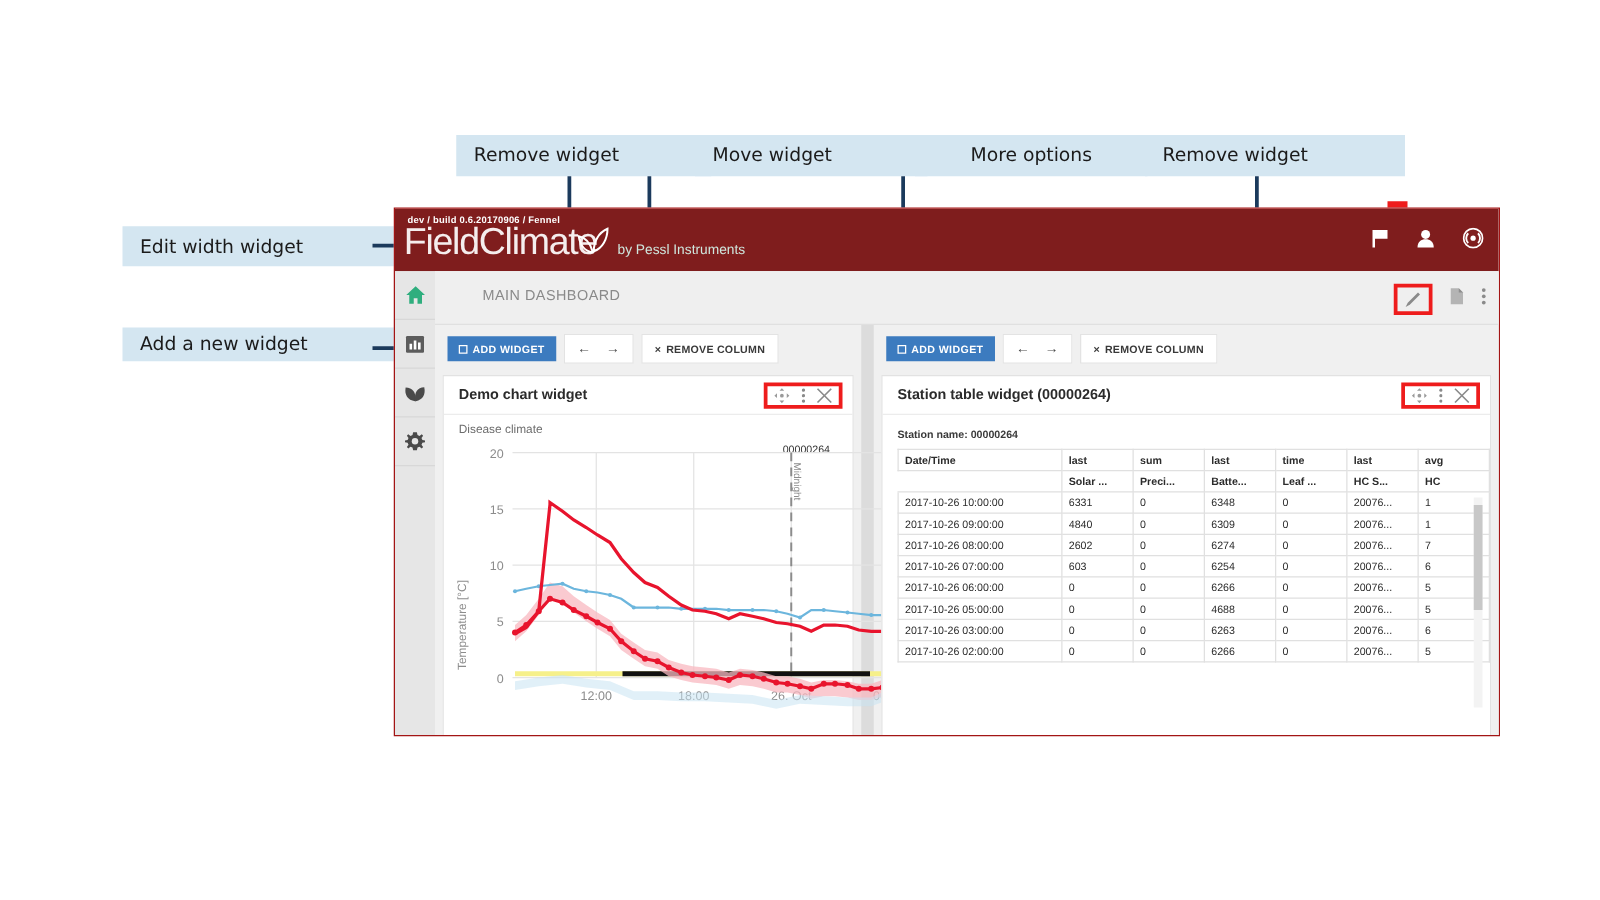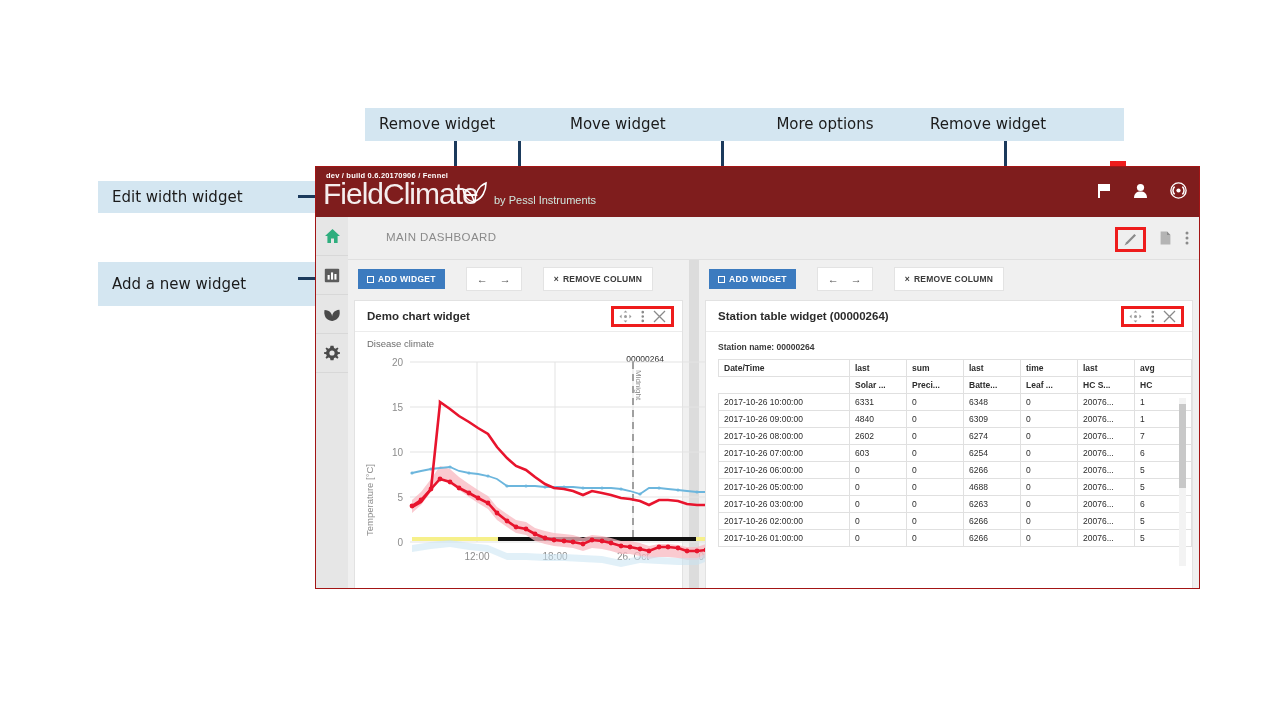--- a/index.html
+++ b/index.html
@@ -50,21 +50,21 @@
   .content{position:absolute;left:32px;top:50px;right:0;bottom:0;background:#f0f0f0;}
   .dashbar{position:relative;height:42px;background:#efefef;border-bottom:1px solid #e0e0e0;}
   .dashtitle{position:absolute;left:38px;top:14px;color:#8a8a8a;font-size:11.5px;letter-spacing:.4px;}
   .dashbar-icons{position:absolute;right:10px;top:10px;display:flex;gap:14px;align-items:center;}
   .pencilbox{border:3px solid #ee1c1c;padding:2px 5px;line-height:0;}
 
   
   .cols{position:absolute;left:0;top:43px;right:0;bottom:0;display:flex;}
   .col{flex:1 1 0;position:relative;padding:0 6px;}
   .colsep{width:10px;background:#dcdcdc;}
-  .coltools{display:flex;align-items:center;gap:21px;height:38px;padding-left:4px;}
+  .coltools{display:flex;align-items:center;gap:6px;height:38px;padding-left:4px;}
   .btn-add{background:#3c7bbf;color:#fff;font-size:8.5px;font-weight:bold;letter-spacing:.3px;
     padding:5px 9px;display:flex;align-items:center;gap:4px;border:none;cursor:pointer;}
   .btn-add .sq{width:7px;height:7px;border:1.5px solid #fff;box-sizing:border-box;}
   .btn-arrows{background:#fff;border:1px solid #e3e3e3;display:flex;align-items:center;
     gap:12px;padding:5px 10px;color:#4a4a4a;font-size:11px;cursor:pointer;}
   .btn-remcol{background:#fff;border:1px solid #e3e3e3;color:#3a3a3a;font-size:8.5px;
     font-weight:bold;letter-spacing:.2px;padding:6px 10px;display:flex;align-items:center;
     gap:4px;cursor:pointer;}
 
   
@@ -98,21 +98,21 @@
   .hthumb{position:absolute;left:46px;width:115px;height:7px;background:#c8c8c8;}
 </style>
 </head>
 <body>
 
 <div class="callout" style="left:98px;top:181px;width:200px;height:32px;">
   <span>Edit width widget</span>
 </div>
 <div class="leader leader-h" style="left:298px;top:195px;width:128px;"></div>
 
-<div class="callout" style="left:98px;top:262px;width:200px;height:44px;">
+<div class="callout" style="left:98px;top:262px;width:200px;height:27px;">
   <span>Add a new widget</span>
 </div>
 <div class="leader leader-h" style="left:298px;top:277px;width:72px;"></div>
 <div class="dot" style="left:364px;top:271px;"></div>
 
 <div class="callout" style="left:365px;top:108px;width:176px;height:33px;">
   <span>Remove widget</span>
 </div>
 <div class="leader leader-v" style="left:454px;top:141px;height:133px;"></div>
 <div class="dot" style="left:449px;top:270px;"></div>
@@ -542,29 +542,20 @@
                 </tr>
                 <tr>
                   <td class="c-date">2017-10-26 02:00:00</td>
                   <td class="c-num">0</td>
                   <td class="c-num">0</td>
                   <td class="c-num">6266</td>
                   <td class="c-num">0</td>
                   <td class="c-num">20076...</td>
                   <td class="c-num">5</td>
                 </tr>
-                <tr>
-                  <td class="c-date">2017-10-26 01:00:00</td>
-                  <td class="c-num">0</td>
-                  <td class="c-num">0</td>
-                  <td class="c-num">6266</td>
-                  <td class="c-num">0</td>
-                  <td class="c-num">20076...</td>
-                  <td class="c-num">5</td>
-                </tr>
               </tbody>
             </table>
 
             <div class="vscroll">
               <div class="vthumb"></div>
             </div>
             <div class="hscroll">
               <div class="hthumb"></div>
             </div>
           </div>

